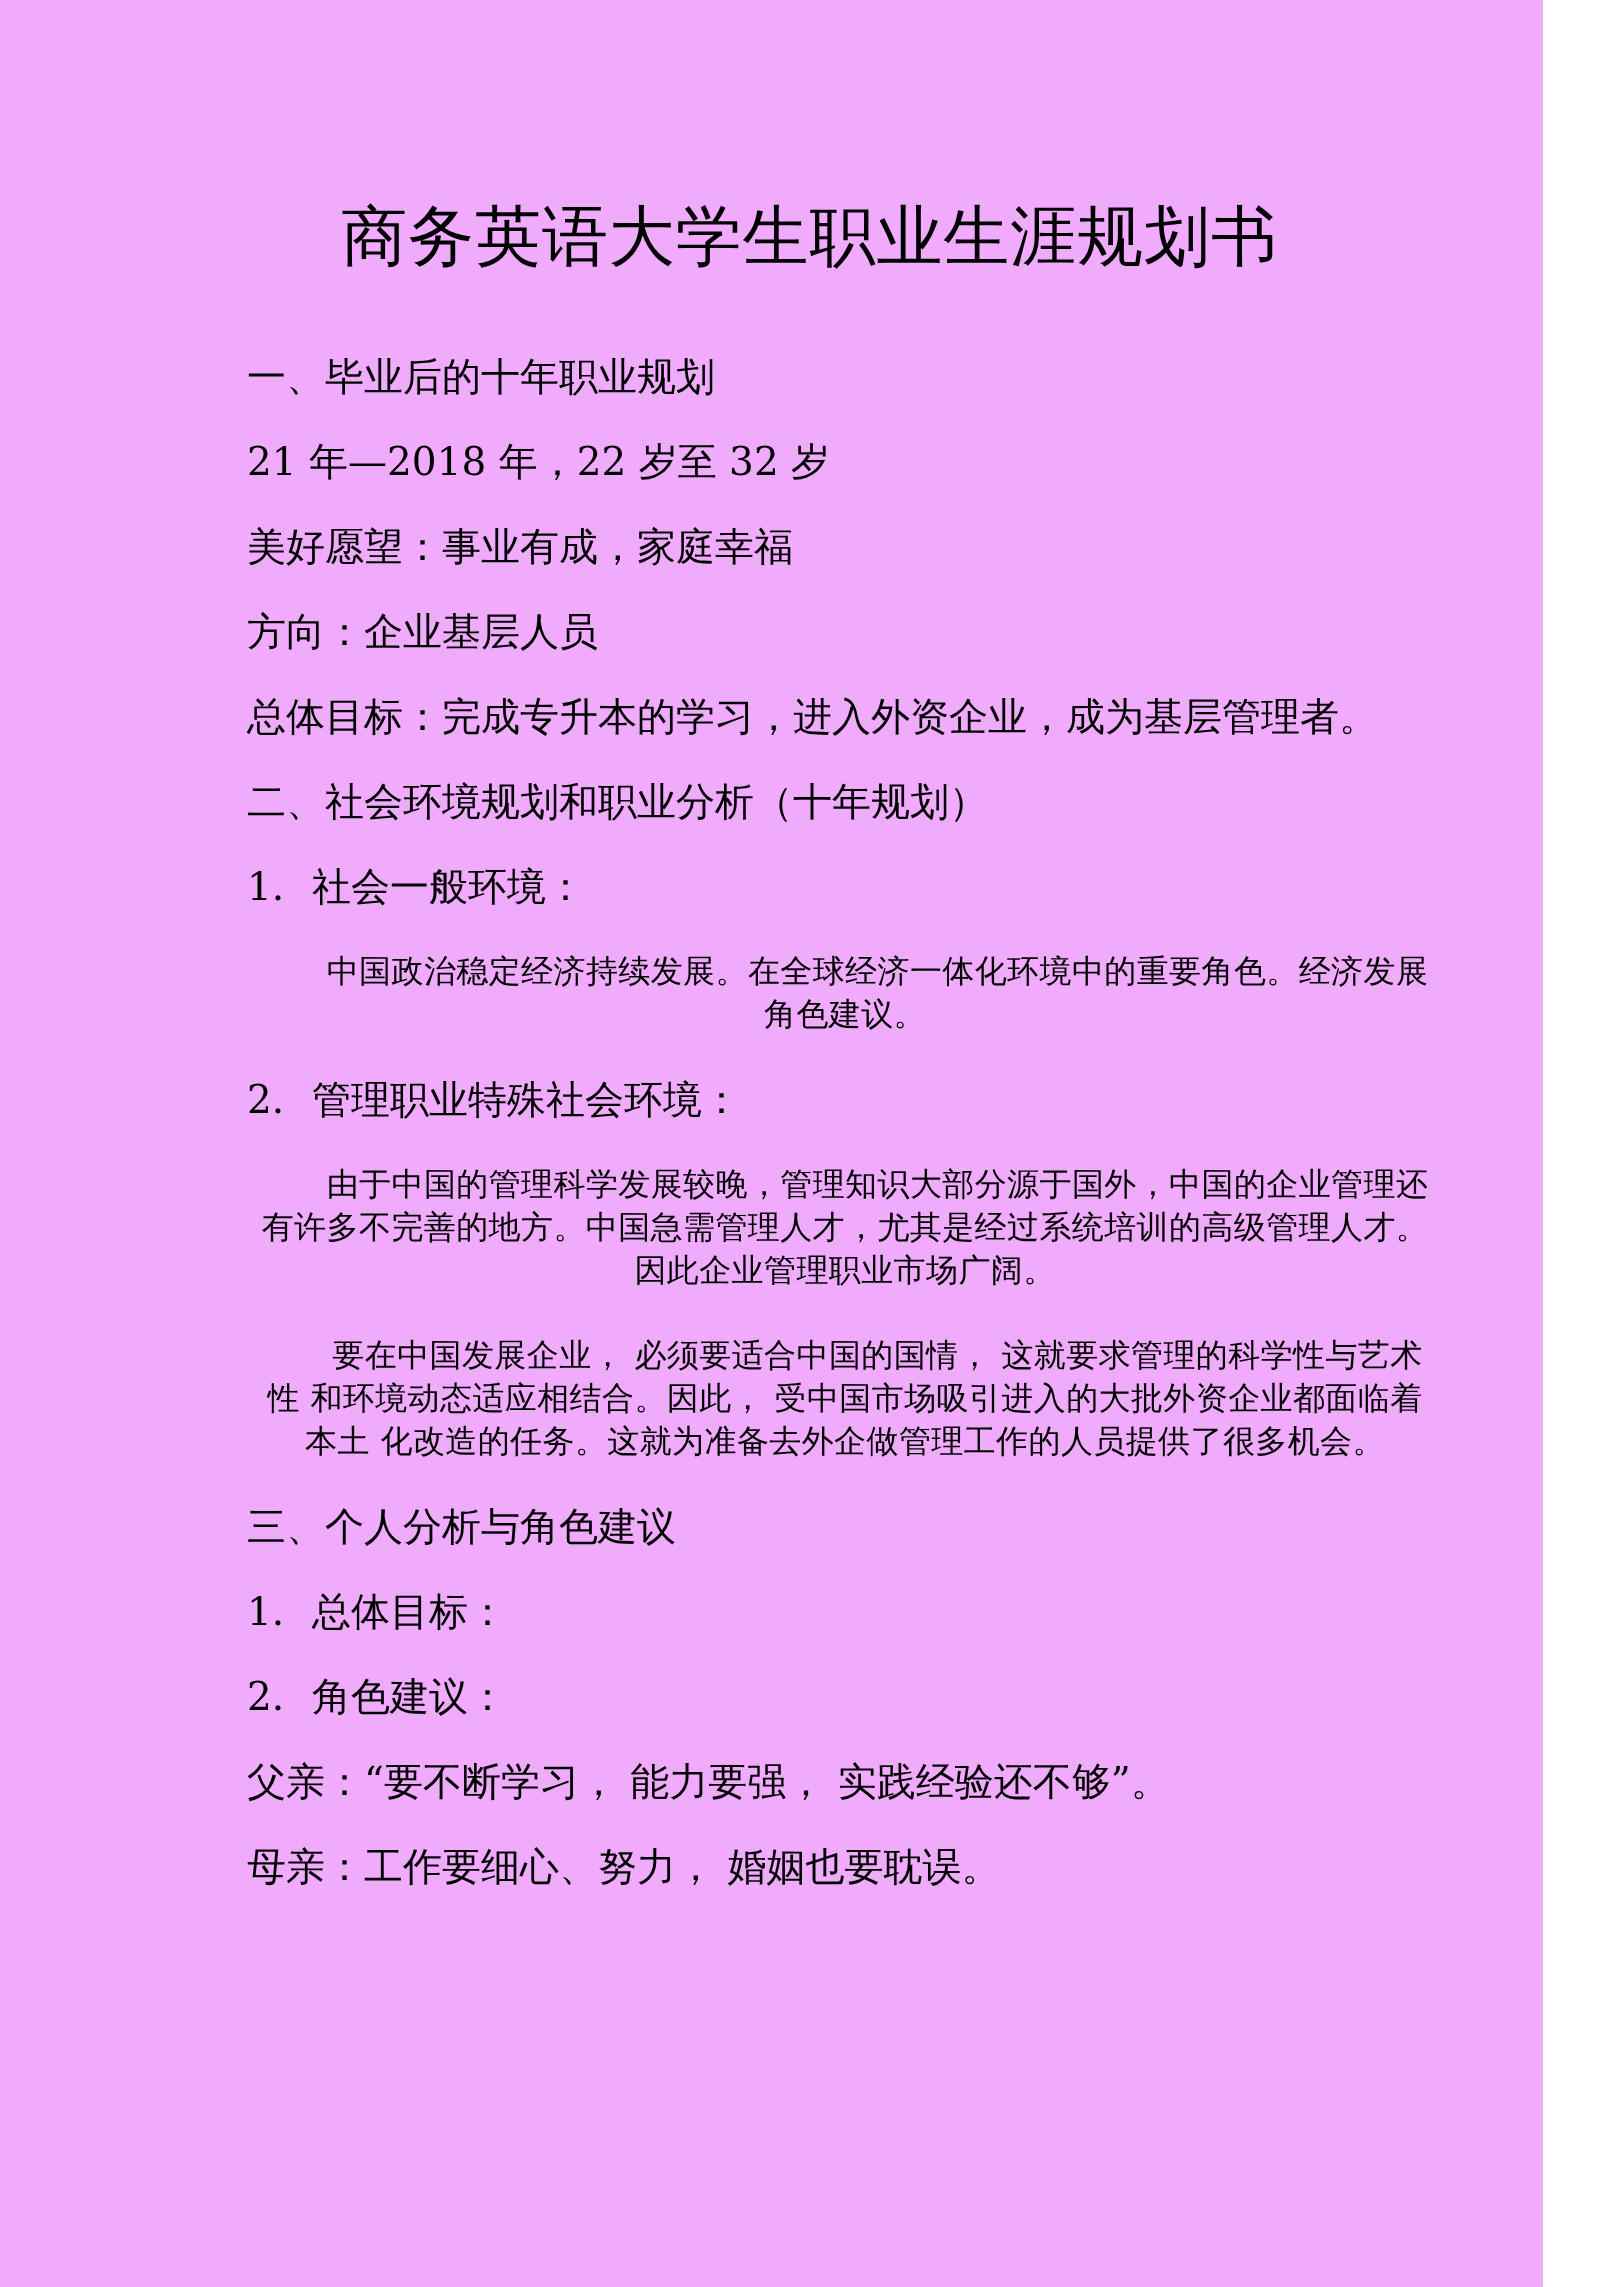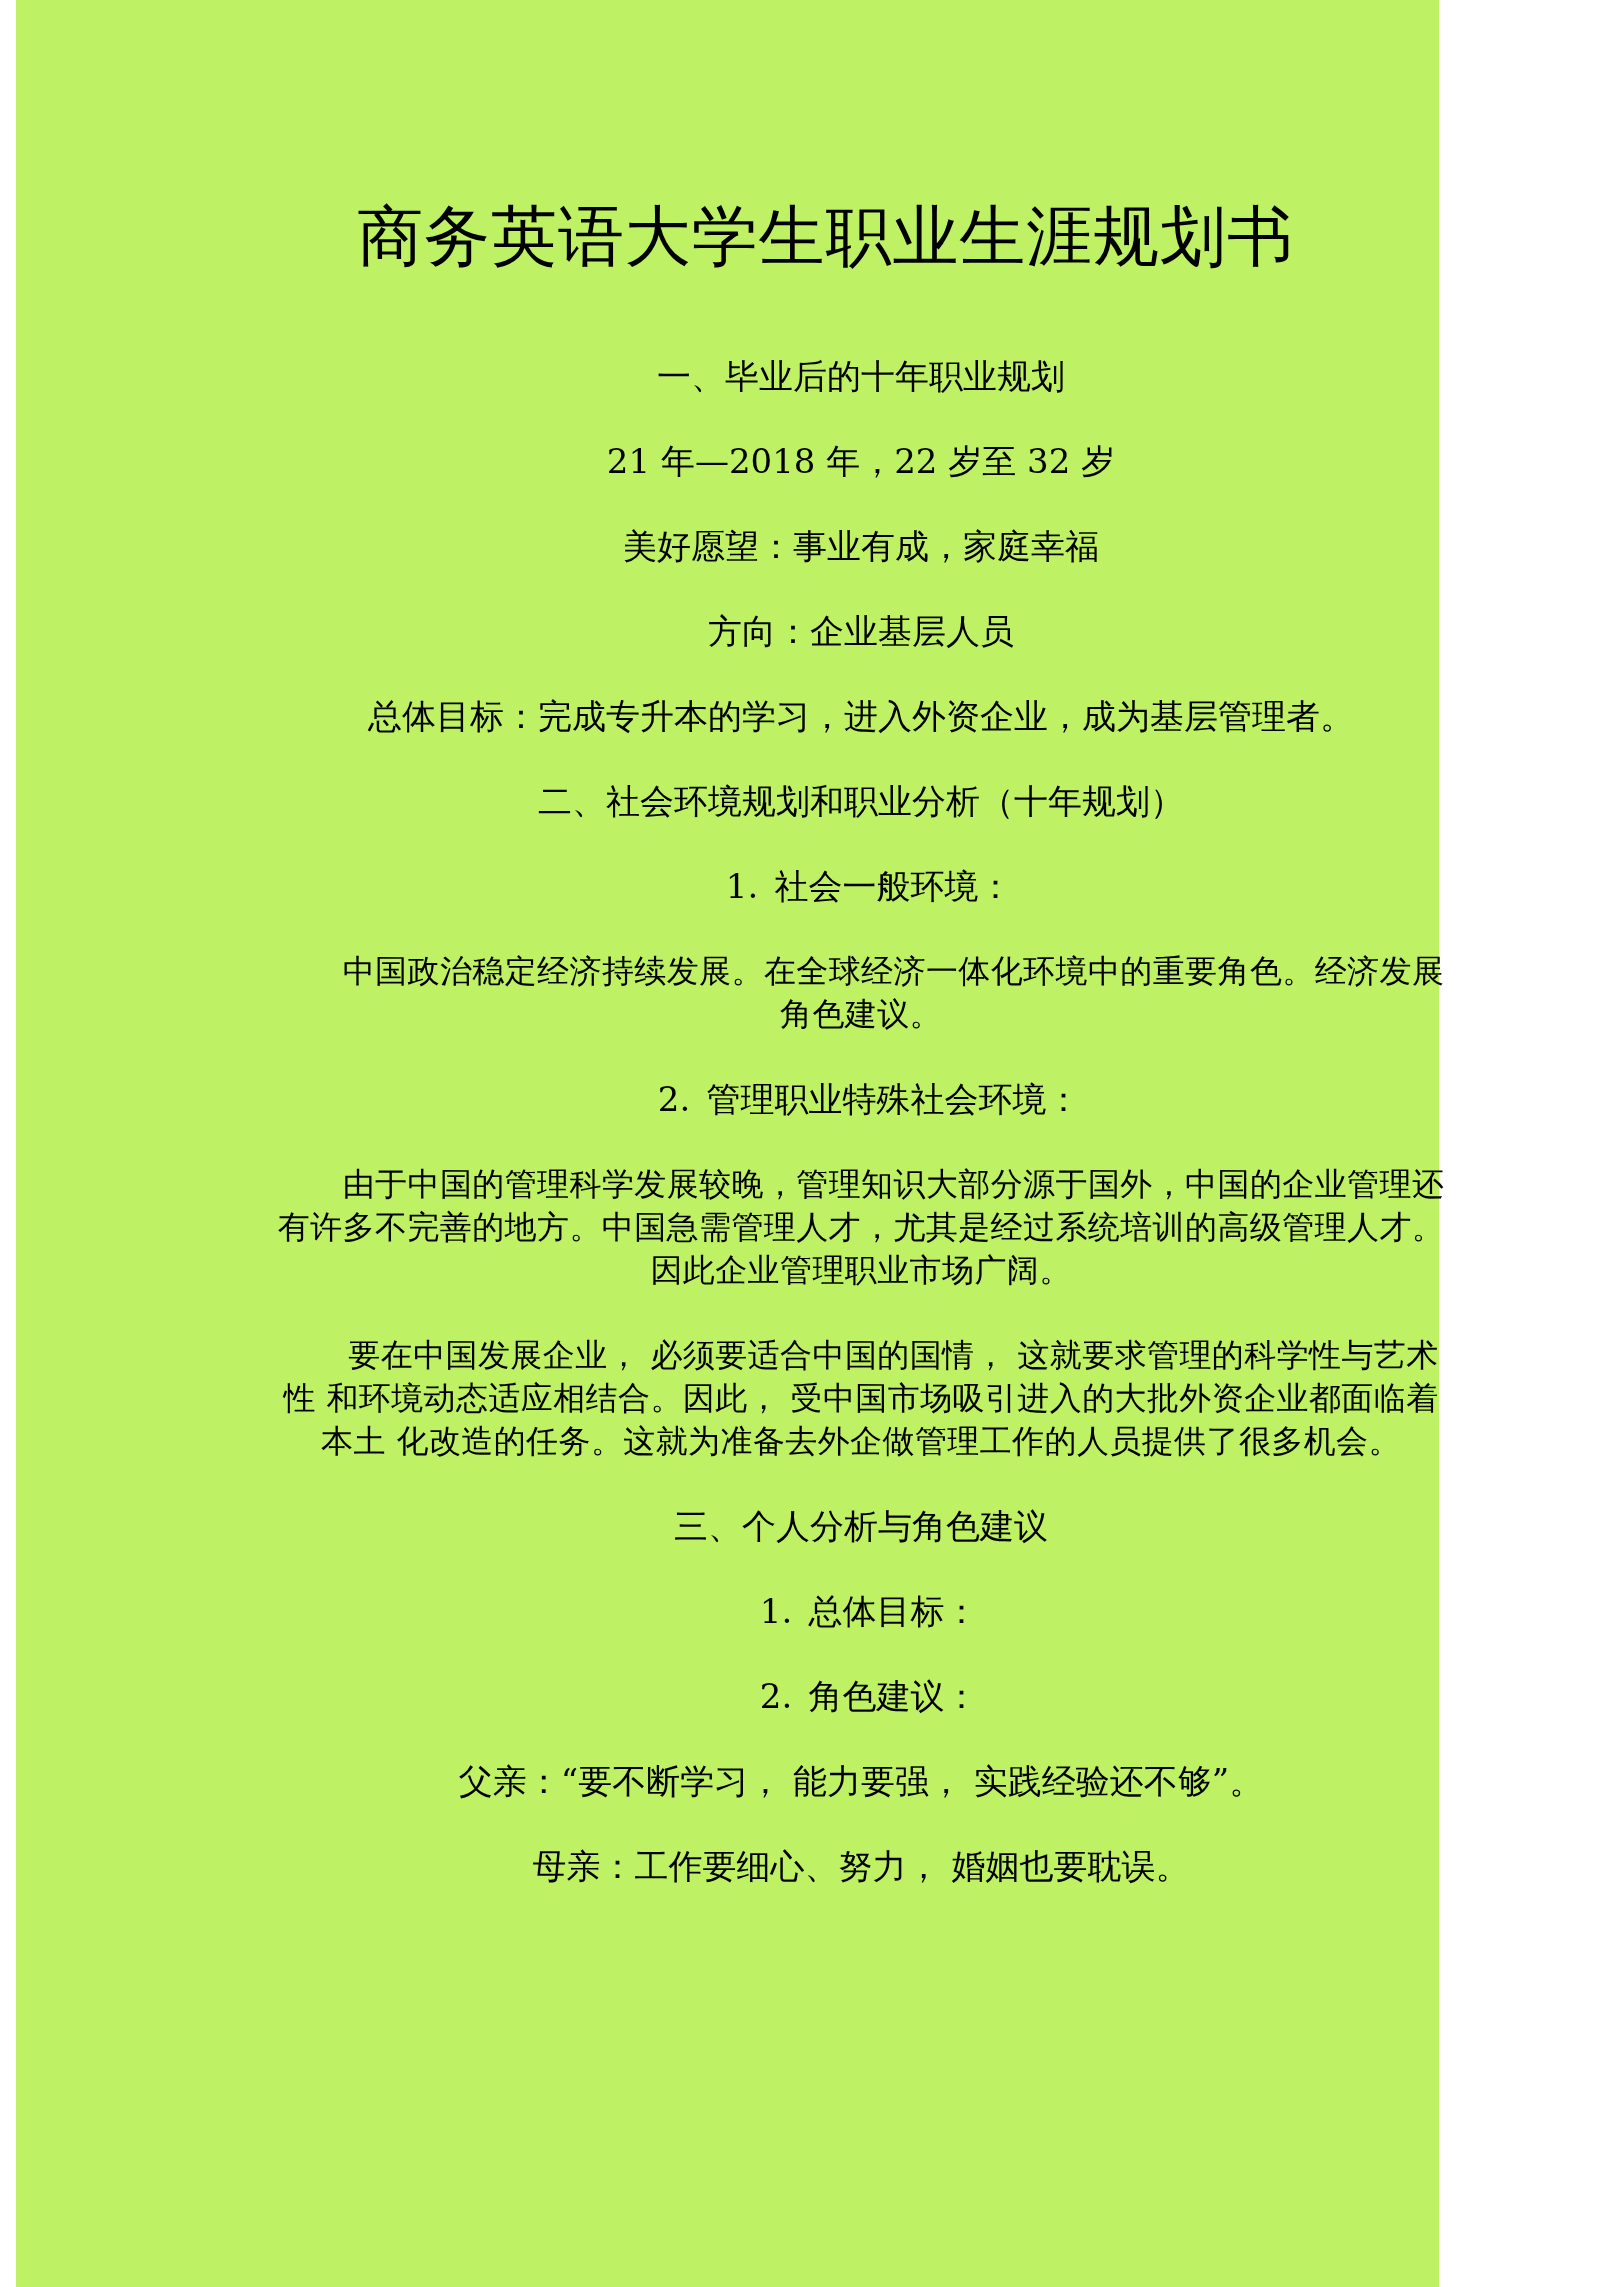--- a/index.html
+++ b/index.html
@@ -10,50 +10,49 @@
   body {
     width: 1619px;
     height: 2288px;
     position: relative;
     overflow: hidden;
     color: #000000;
     font-family: "DejaVu Serif", "Liberation Serif", serif;
   }
   .page {
     position: absolute;
-    left: 16px;
+    left: 0;
     top: 0;
-    width: 1423px;
+    width: 1543px;
     height: 2288px;
-    background: #bef264;
+    background: #f0abfc;
   }
   .title {
     position: absolute;
     left: 0;
     top: 192px;
     width: 1619px;
     text-align: center;
     font-size: 66px;
     line-height: 89px;
     letter-spacing: 0.9px;
     font-weight: normal;
     margin: 0;
   }
   .body {
     position: absolute;
     left: 247px;
     top: 355px;
     width: 1196px;
   }
   .line {
-    font-size: 34px;
+    font-size: 39px;
     line-height: 43px;
     margin: 0 0 42px 0;
     white-space: nowrap;
-    text-align: center;
   }
   .para {
     font-size: 32px;
     line-height: 43px;
     margin: 0 0 42px 0;
     text-indent: 0;
     text-align: center;
   }
   .para .row {
     display: block;

